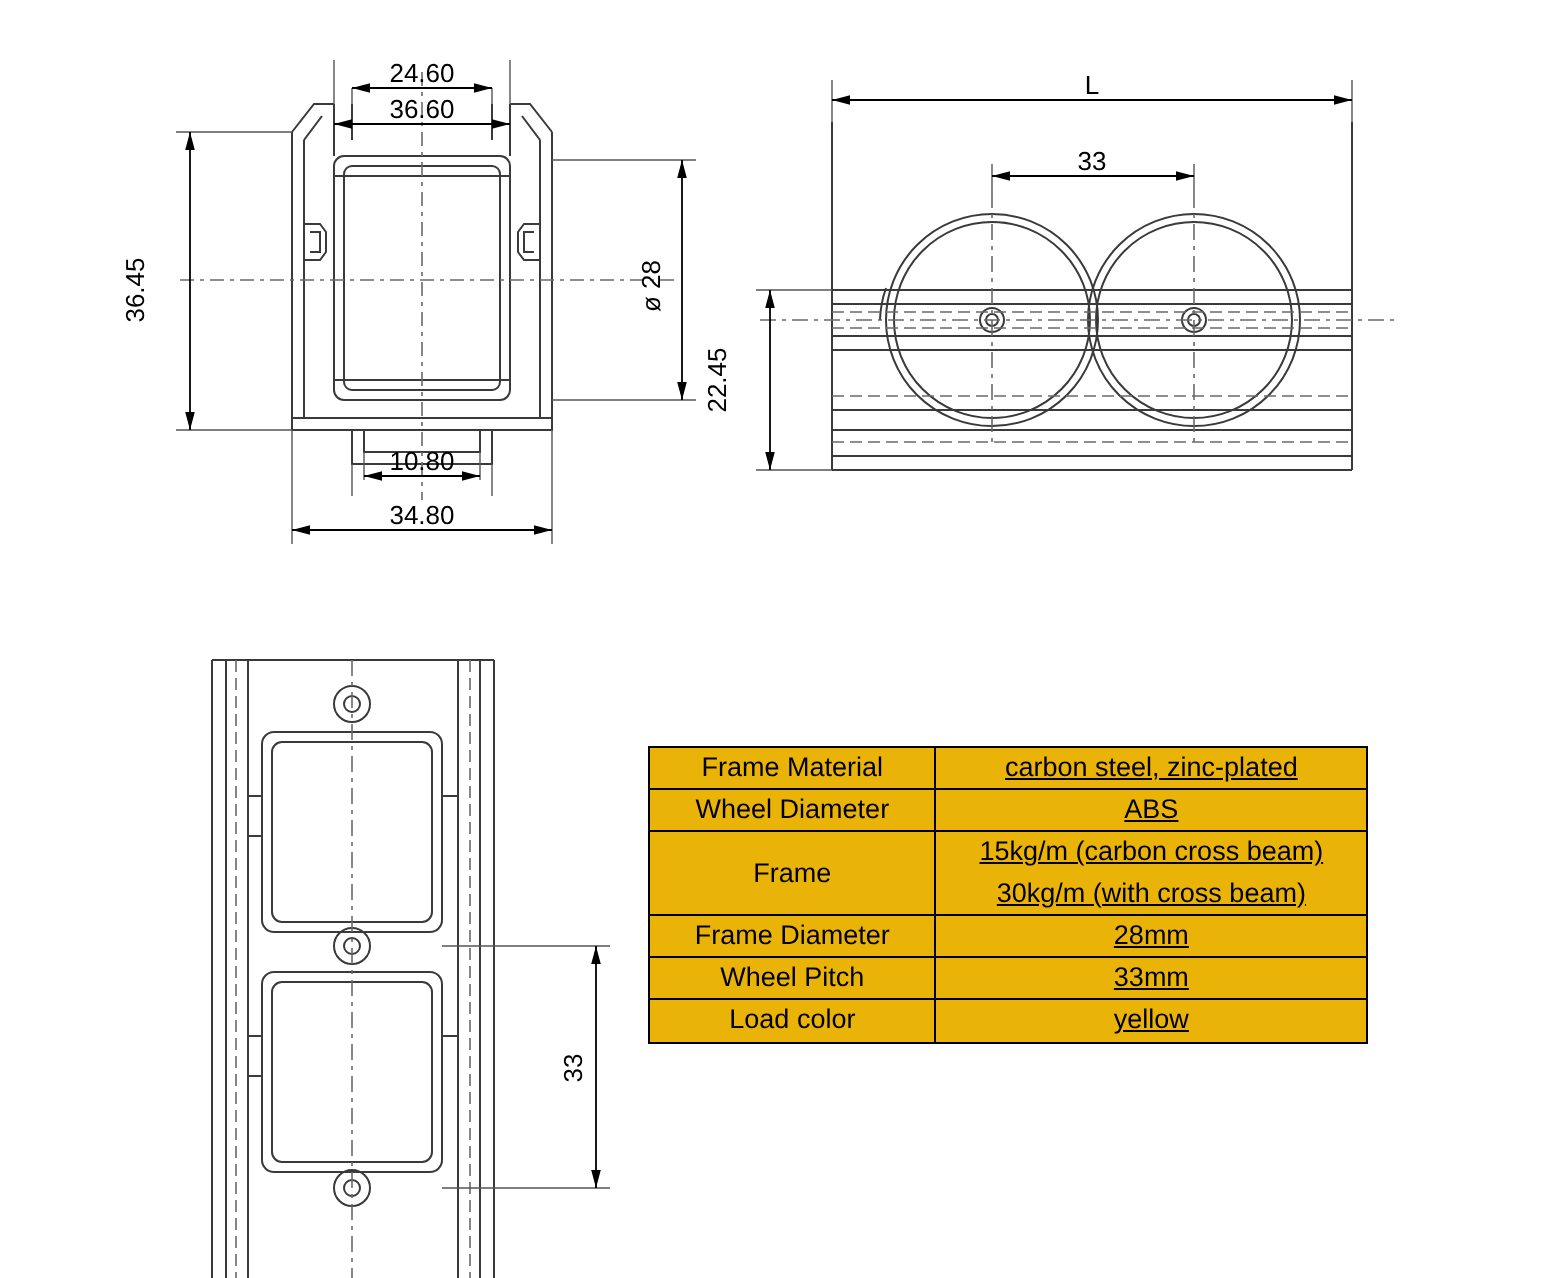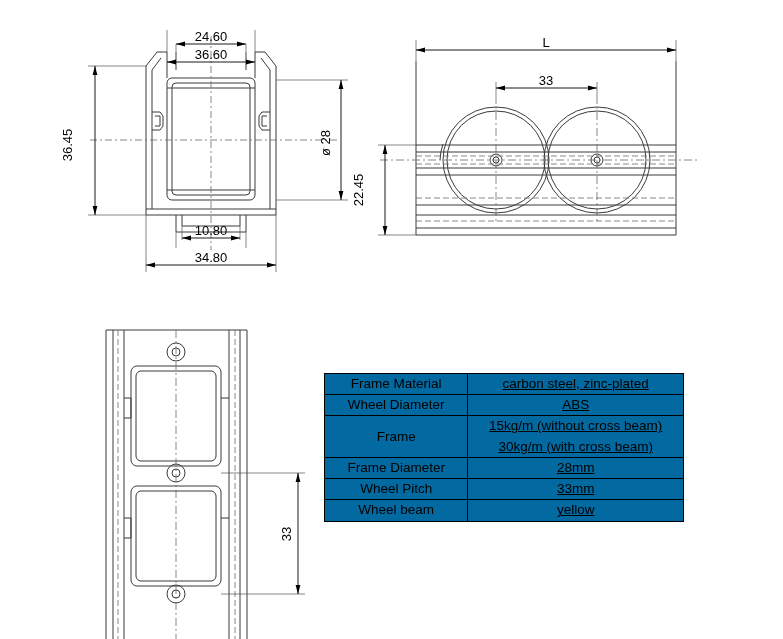--- a/index.html
+++ b/index.html
@@ -27,21 +27,21 @@
     width: 783px;
     height: 639px;
   }
   .spec-table {
     position: absolute;
     left: 324px;
     top: 373px;
     width: 360px;
     border-collapse: collapse;
     font-size: 13.5px;
-    background: #0369a1;
+    background: #eab308;
   }
   .spec-table td {
     border: 1px solid #000;
     padding: 1px 4px;
     text-align: center;
     line-height: 1.35;
     height: 18px;
   }
   .spec-table td.label {
     width: 140px;
@@ -268,33 +268,33 @@
       <tr>
         <td class="label">Frame Material</td>
         <td class="value">carbon steel, zinc-plated</td>
       </tr>
       <tr>
         <td class="label">Wheel Diameter</td>
         <td class="value">ABS</td>
       </tr>
       <tr>
         <td class="label nb-bottom" rowspan="2">Frame</td>
-        <td class="value nb-bottom">15kg/m (without cross beam)</td>
+        <td class="value nb-bottom">15kg/m (carbon cross beam)</td>
       </tr>
       <tr>
         <td class="value nb-top">30kg/m (with cross beam)</td>
       </tr>
       <tr>
         <td class="label">Frame Diameter</td>
         <td class="value">28mm</td>
       </tr>
       <tr>
         <td class="label">Wheel Pitch</td>
         <td class="value">33mm</td>
       </tr>
       <tr>
-        <td class="label">Wheel beam</td>
+        <td class="label">Load color</td>
         <td class="value">yellow</td>
       </tr>
     </tbody>
   </table>
 
 </div>
 
 </body></html>

